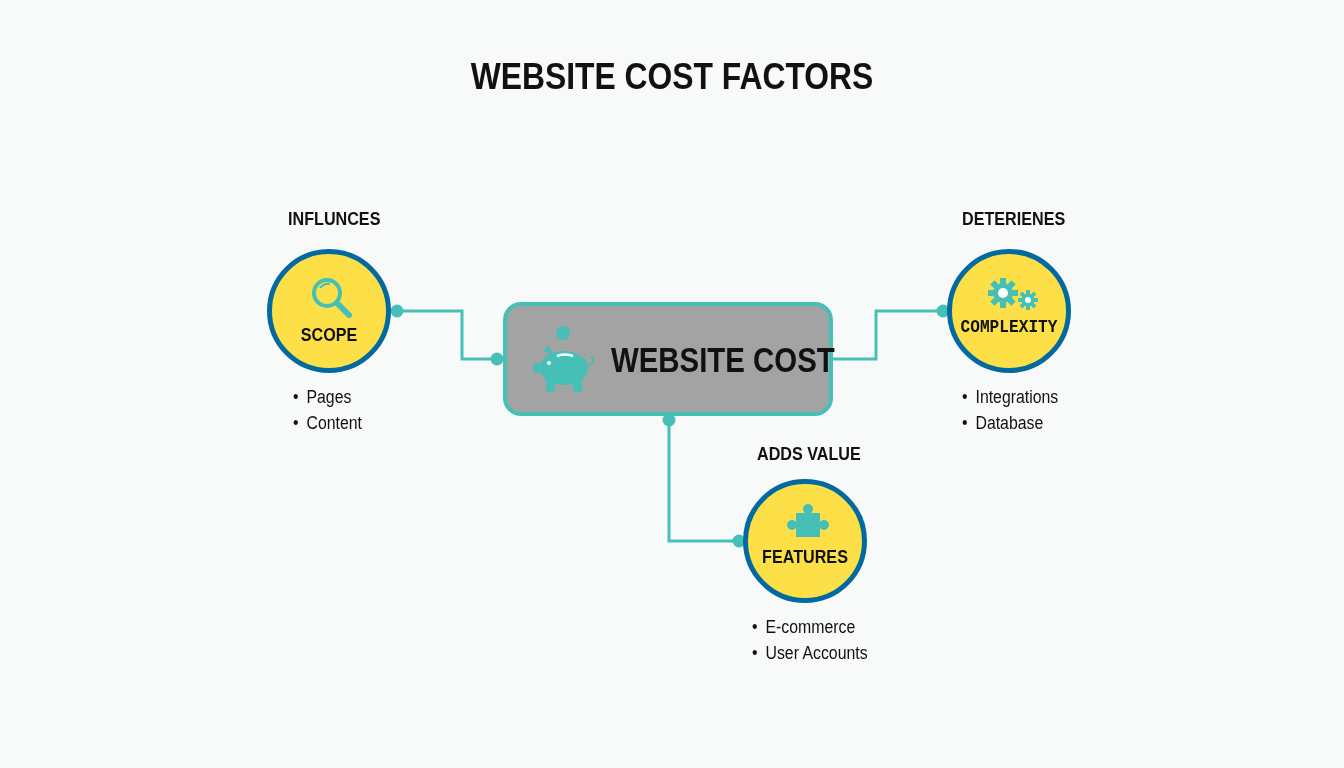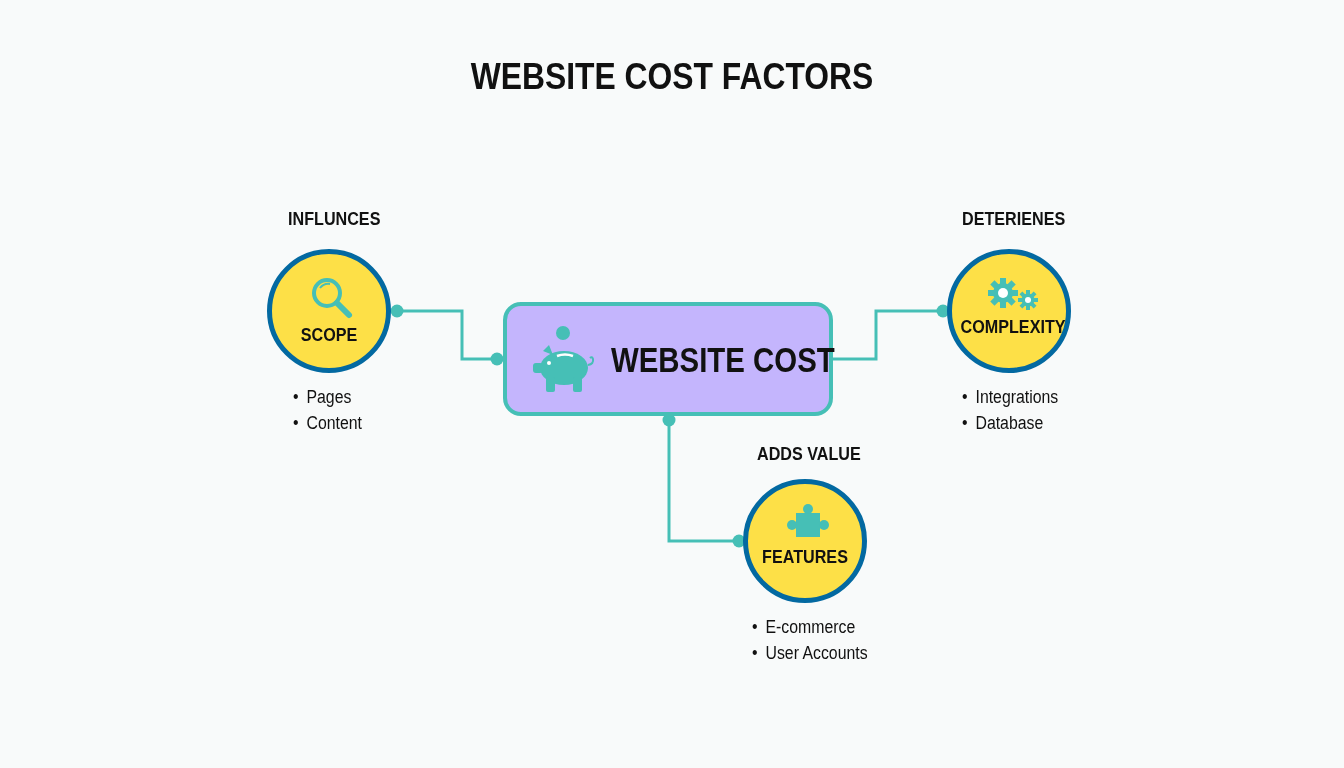--- a/index.html
+++ b/index.html
@@ -29,21 +29,21 @@
   }
   .node-icon { position: absolute; }
   .bullets {
     position: absolute; margin: 0; padding: 0; list-style: none;
     font-size: 18px; line-height: 26px;
     transform: scaleX(0.88); transform-origin: left top; white-space: nowrap;
   }
   .bullets li::before { content: "\2022"; margin-right: 9px; }
   .center-box {
     position: absolute; left: 503px; top: 302px; width: 322px; height: 106px;
-    border: 4px solid #46bfb6; border-radius: 18px; background: #c4b5fd;
+    border: 4px solid #46bfb6; border-radius: 18px; background: #a3a3a3;
   }
   .center-title {
     position: absolute; left: 104px; top: 34px; font-size: 35px; font-weight: bold;
     white-space: nowrap; transform: scaleX(0.84); transform-origin: left center;
   }
   svg.connectors { position: absolute; left: 0; top: 0; }
 </style>
 </head>
 <body>
 
@@ -89,21 +89,21 @@
     <line x1="29" y1="29" x2="41" y2="41" stroke="#46bfb6" stroke-width="6" stroke-linecap="round"></line>
   </svg>
   <div class="node-title" style="top:70px;">SCOPE</div>
 </div>
 <ul class="bullets" style="left:293px; top:384px;">
   <li>Pages</li>
   <li>Content</li>
 </ul>
 
 <div class="label" style="left:962px; top:208px;">DETERIENES</div>
-<div class="node" style="left:947px; top:249px;">
+<div class="node" style="left:947px; top:249px;font-family:Liberation Mono, monospace;">
   <svg class="node-icon" style="left:32px; top:20px;" width="60" height="40" viewBox="0 0 60 40">
     <g fill="#46bfb6">
       <circle cx="19" cy="19" r="10"></circle>
       <g transform="translate(19 19)">
         <rect x="-3" y="-15" width="6" height="30"></rect>
         <rect x="-15" y="-3" width="30" height="6"></rect>
         <rect x="-3" y="-15" width="6" height="30" transform="rotate(45)"></rect>
         <rect x="-3" y="-15" width="6" height="30" transform="rotate(-45)"></rect>
       </g>
       <circle cx="44" cy="26" r="6.5"></circle>

